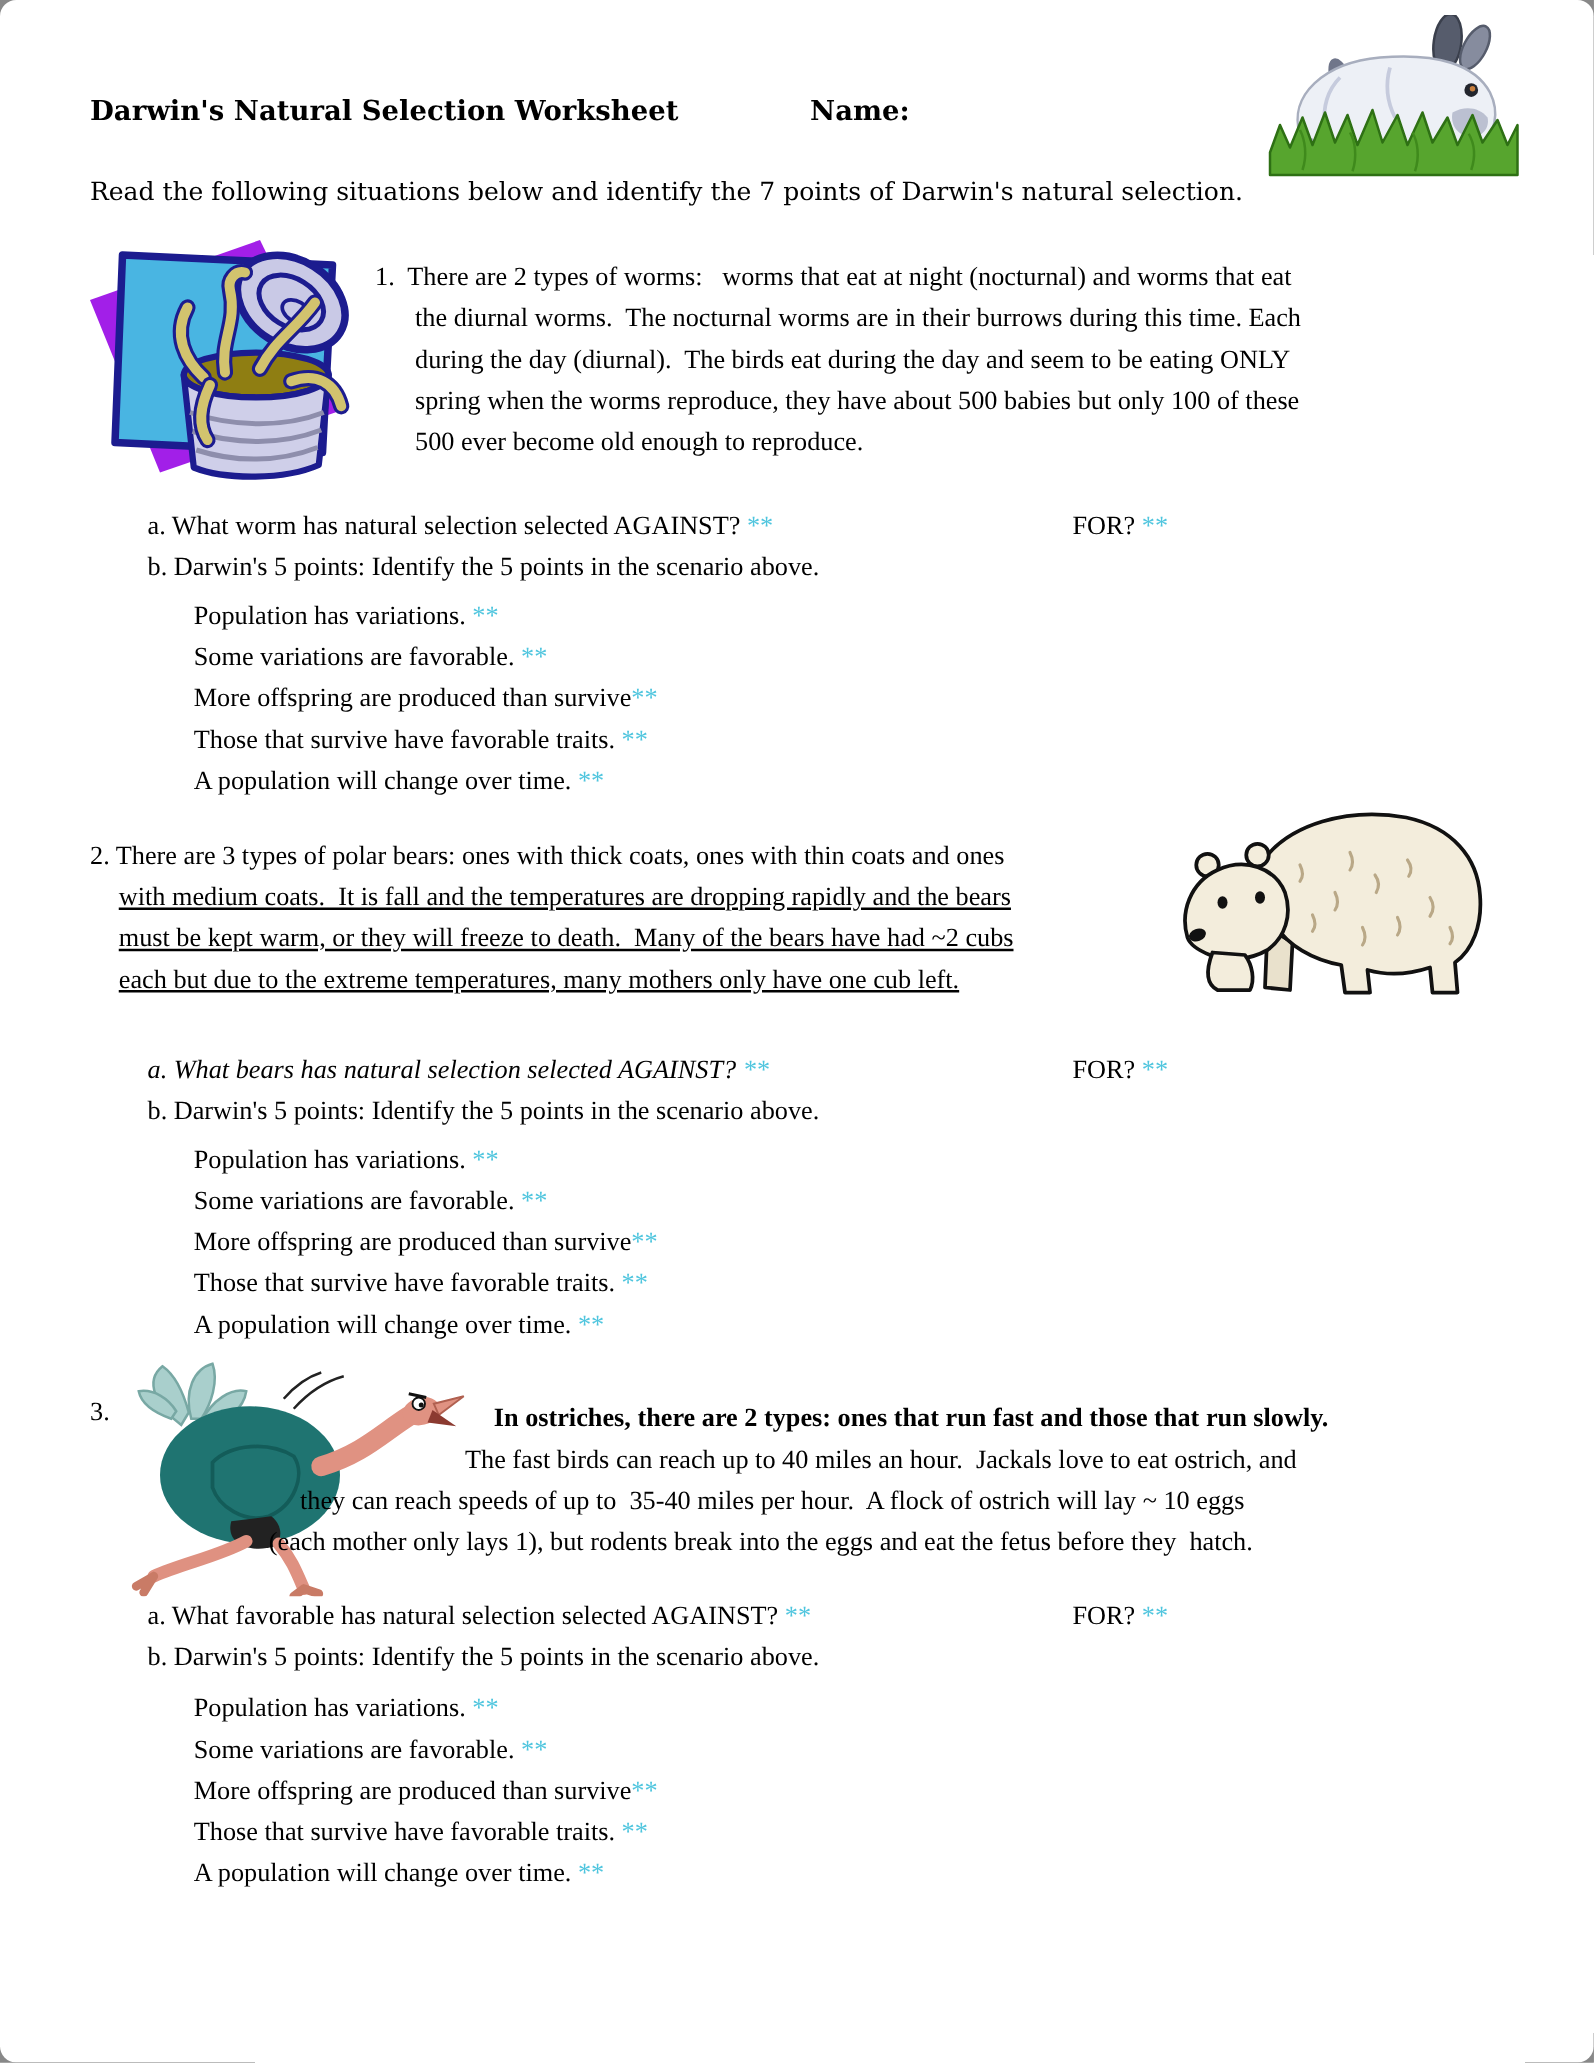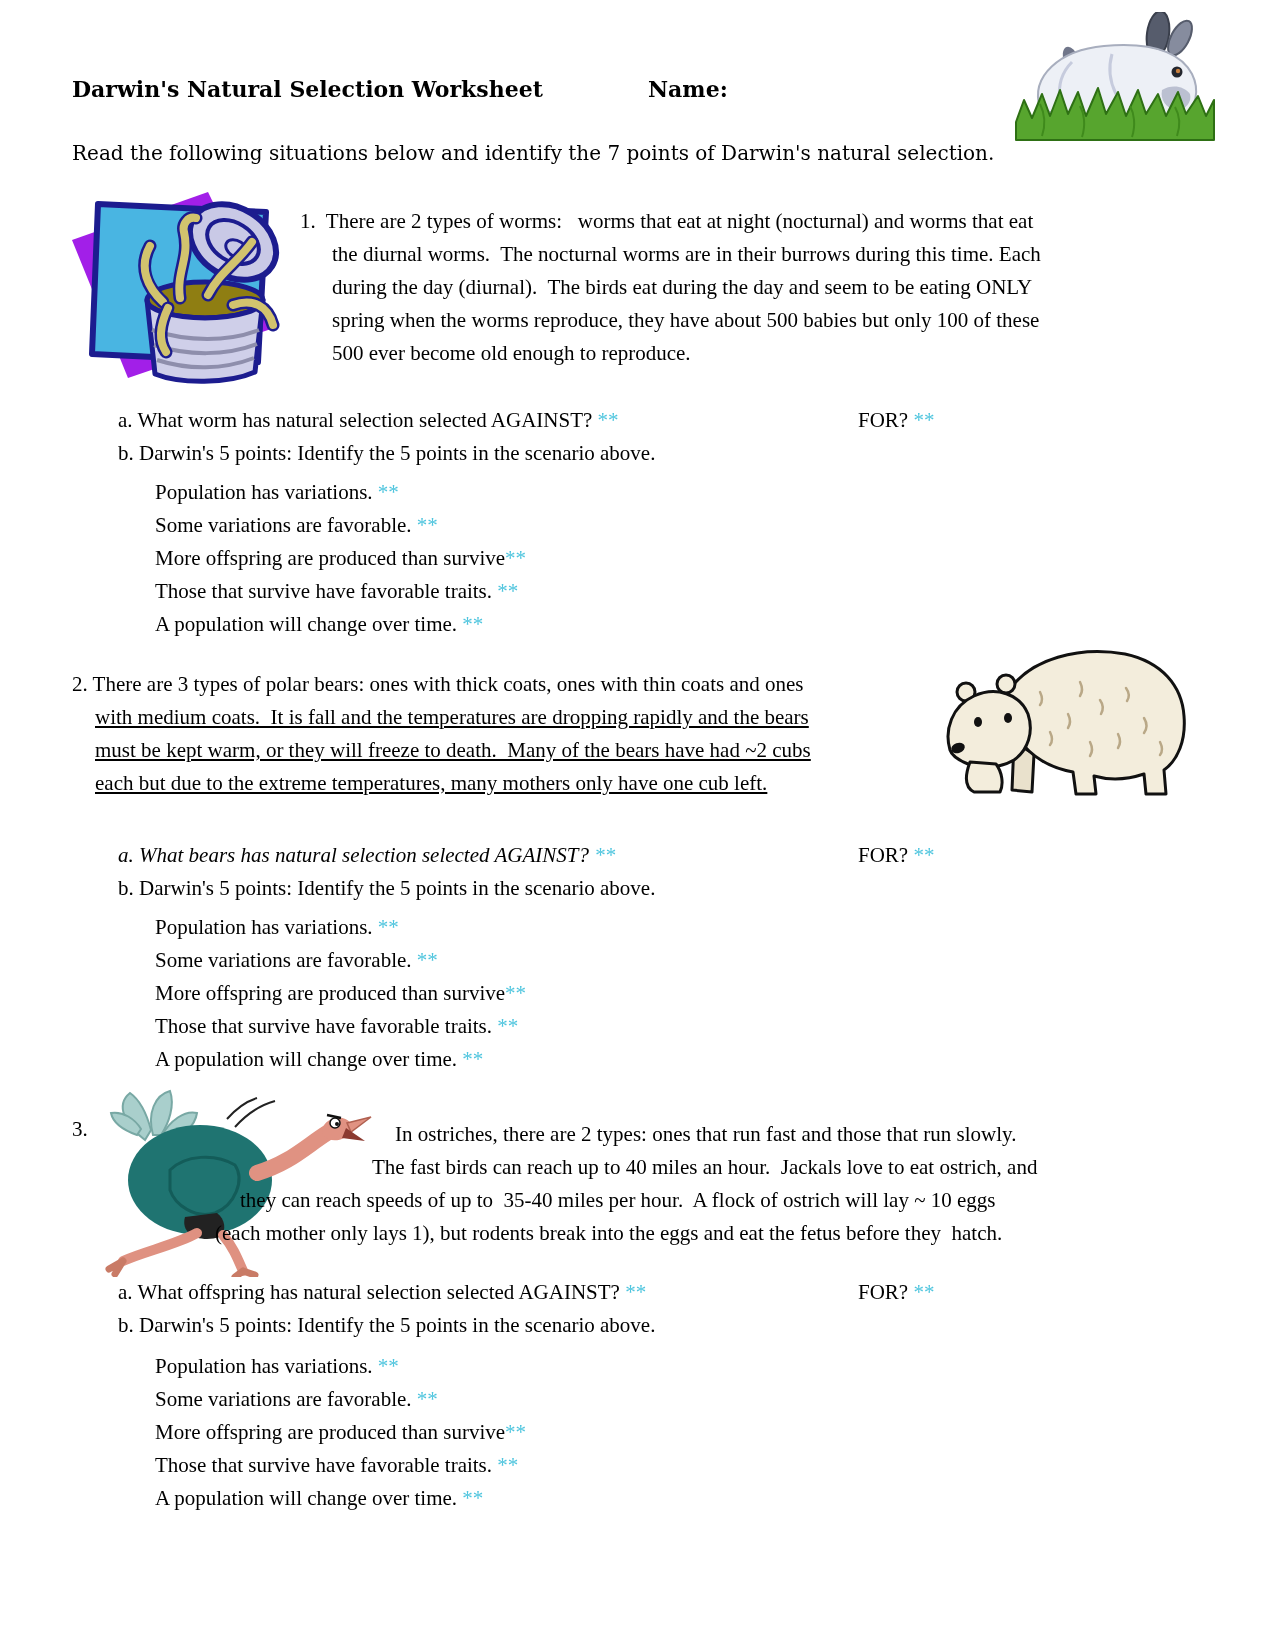--- a/index.html
+++ b/index.html
@@ -4,20 +4,21 @@
 <style>
   html,body{margin:0;padding:0;background:#888;}
   .page{
     position:relative;
     width:1275px;height:1650px;
     margin:0 auto;
     background:#ffffff;
     font-family:"Liberation Serif", serif;
     color:#000;
     overflow:hidden;
+    border-radius:13px;
   }
   .abs{position:absolute;}
   .slab{font-family:"DejaVu Serif", serif;}
   .title{font-size:22px;font-weight:bold;}
   .instr{font-size:20px;}
   .body{font-size:21px;line-height:33px;}
   .line{white-space:pre;}
   .ind1 .line + .line{margin-left:32px;}
   .ind2 .line + .line{margin-left:23px;text-decoration:underline;}
   .qa{font-size:21px;white-space:pre;}
@@ -177,26 +178,26 @@
       <path d="M172,88 C205,78 220,62 242,48" fill="none" stroke="#E09282" stroke-width="16" stroke-linecap="round"></path>
       <ellipse cx="252" cy="44" rx="15" ry="11" fill="#E09282" transform="rotate(-14 252 44)"></ellipse>
       <path d="M262,38 L286,32 L266,47 Z" fill="#E09282" stroke="#B06050" stroke-width="1.5"></path>
       <path d="M261,43 L280,56 L257,53 Z" fill="#8B3A30"></path>
       <circle cx="250" cy="38" r="5" fill="#fff" stroke="#111" stroke-width="1.5"></circle>
       <circle cx="252" cy="39" r="2" fill="#111"></circle>
       <path d="M242,30 L256,33" stroke="#111" stroke-width="2.5"></path>
     </svg>
   </div>
 
-  <div class="abs body line" style="left:395px;top:1118px;">In ostriches, there are 2 types: ones that run fast and those that run slowly.</div>
+  <div class="abs body line" style="left:395px;top:1118px;font-weight:bold;">In ostriches, there are 2 types: ones that run fast and those that run slowly.</div>
   <div class="abs body line" style="left:372px;top:1151px;text-align:right;">The fast birds can reach up to 40 miles an hour.  Jackals love to eat ostrich, and</div>
   <div class="abs body line" style="left:240px;top:1184px;">they can reach speeds of up to  35-40 miles per hour.  A flock of ostrich will lay ~ 10 eggs</div>
   <div class="abs body line" style="left:215px;top:1217px;">(each mother only lays 1), but rodents break into the eggs and eat the fetus before they  hatch.</div>
 
-  <div class="abs qa" style="left:118px;top:1280px;"><span>a. What offspring has natural selection selected AGAINST? </span><span class="mark">**</span></div>
+  <div class="abs qa" style="left:118px;top:1280px;"><span>a. What favorable has natural selection selected AGAINST? </span><span class="mark">**</span></div>
   <div class="abs qa" style="left:858px;top:1280px;"><span>FOR?</span> <span class="mark">**</span></div>
   <div class="abs qa" style="left:118px;top:1313px;">b. Darwin's 5 points: Identify the 5 points in the scenario above.</div>
 
   <div class="abs points" style="left:155px;top:1350px;">
     <div class="line"><span>Population has variations. </span><span class="mark">**</span></div>
     <div class="line"><span>Some variations are favorable. </span><span class="mark">**</span></div>
     <div class="line"><span>More offspring are produced than survive</span><span class="mark">**</span></div>
     <div class="line"><span>Those that survive have favorable traits. </span><span class="mark">**</span></div>
     <div class="line"><span>A population will change over time. </span><span class="mark">**</span></div>
   </div>

